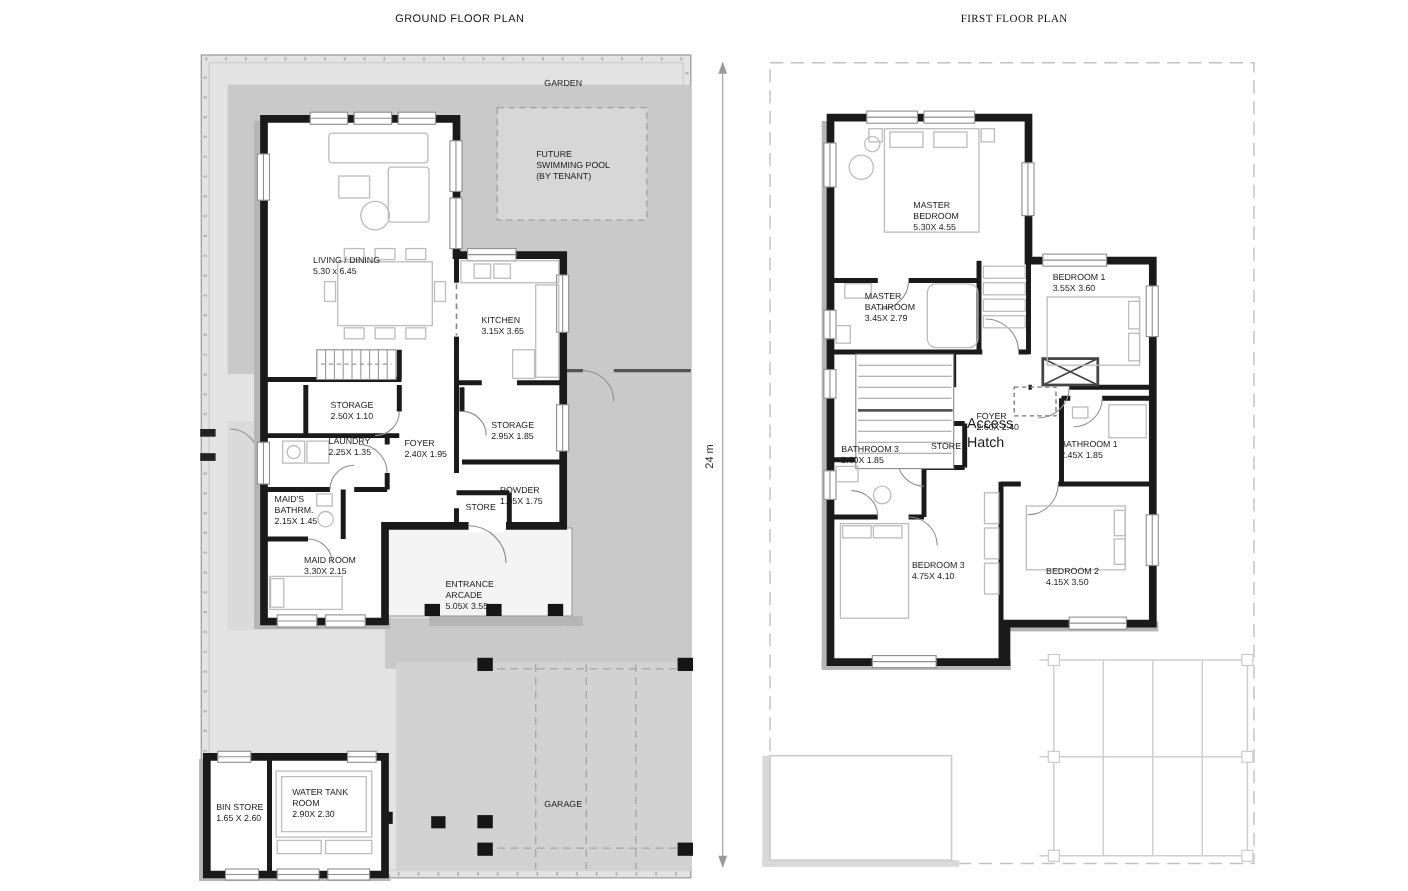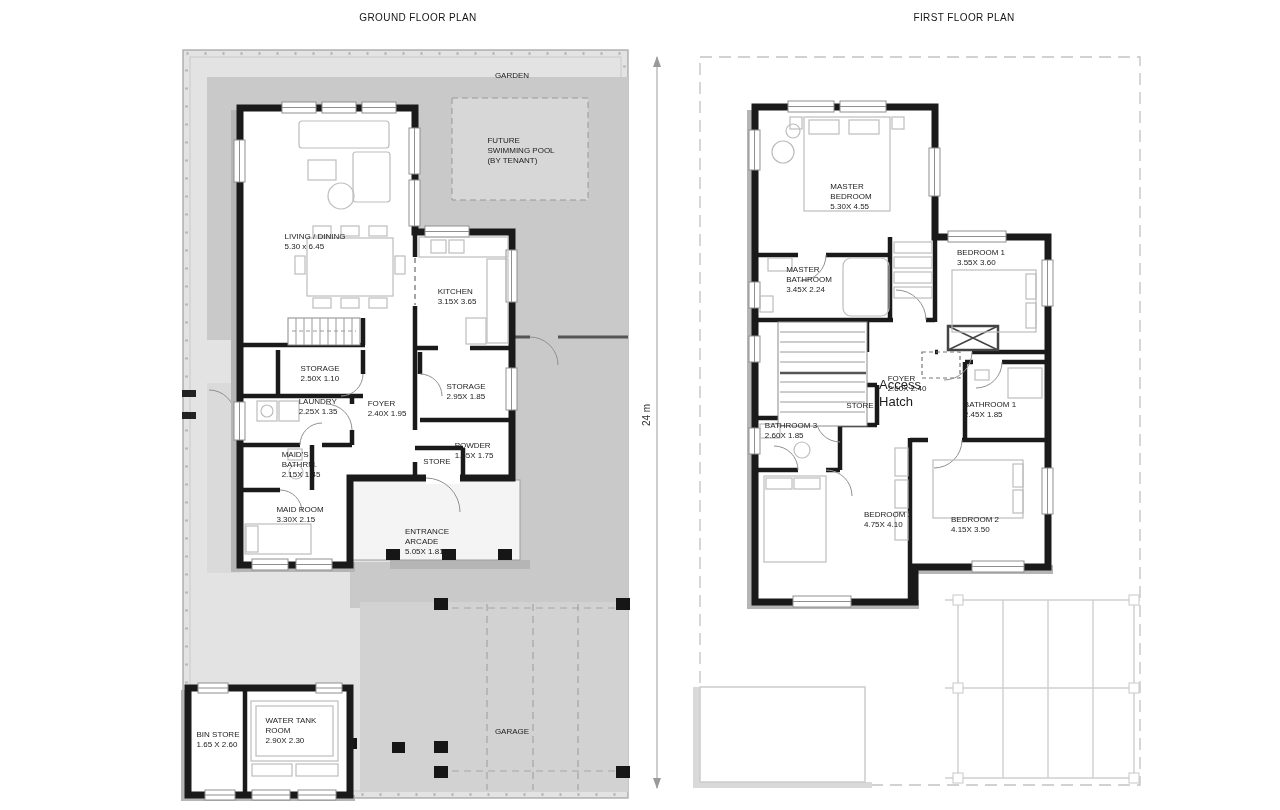--- a/index.html
+++ b/index.html
@@ -291,53 +291,53 @@
       <rect x="760" y="424" width="20" height="14"></rect>
           <circle cx="802" cy="450" r="8"></circle>
       <rect x="895" y="448" width="13" height="28"></rect>
           <rect x="895" y="480" width="13" height="28"></rect>
           <rect x="895" y="512" width="13" height="28"></rect>
     </g>
   </g>
 </svg>
 
 <div class="ptitle" style="left:418px;top:12px;">GROUND FLOOR PLAN</div>
-<div class="ptitle" style="left:964px;top:12px;">FIRST FLOOR PLAN</div>
+<div class="ptitle" style="left:922px;top:12px;font-family:Liberation Serif, serif;">FIRST FLOOR PLAN</div>
 
 <div class="rlabel" style="left:512px;top:76px;"><span>GARDEN</span></div>
 <div class="rlabel" style="left:521px;top:151px;"><span>FUTURE
 SWIMMING POOL
 (BY TENANT)</span></div>
 <div class="rlabel" style="left:315px;top:206px;margin-top:36px;"><span>LIVING / DINING</span><span class="dm">5.30 x 6.45</span></div>
 <div class="rlabel" style="left:457px;top:297px;"><span>KITCHEN</span><span class="dm">3.15X 3.65</span></div>
 <div class="rlabel" style="left:320px;top:374px;"><span>STORAGE</span><span class="dm">2.50X 1.10</span></div>
 <div class="rlabel" style="left:387px;top:409px;"><span>FOYER</span><span class="dm">2.40X 1.95</span></div>
 <div class="rlabel" style="left:466px;top:392px;"><span>STORAGE</span><span class="dm">2.95X 1.85</span></div>
 <div class="rlabel" style="left:318px;top:407px;"><span>LAUNDRY</span><span class="dm">2.25X 1.35</span></div>
-<div class="rlabel" style="left:269px;top:465px;margin-left:32px;"><span>MAID'S
+<div class="rlabel" style="left:269px;top:465px;"><span>MAID'S
 BATHRM.</span><span class="dm">2.15X 1.45</span></div>
 <div class="rlabel" style="left:474px;top:451px;"><span>POWDER</span><span class="dm">1.65X 1.75</span></div>
 <div class="rlabel" style="left:437px;top:462px;"><span>STORE</span></div>
 <div class="rlabel" style="left:300px;top:515px;"><span>MAID ROOM</span><span class="dm">3.30X 2.15</span></div>
 <div class="rlabel" style="left:427px;top:510px;margin-top:32px;"><span>ENTRANCE
-ARCADE</span><span class="dm">5.05X 1.81</span></div>
+ARCADE</span><span class="dm">5.05X 3.55</span></div>
 <div class="rlabel" style="left:512px;top:732px;"><span>GARAGE</span></div>
 <div class="rlabel" style="left:218px;top:740px;"><span>BIN STORE</span><span class="dm">1.65 X 2.60</span></div>
 <div class="rlabel" style="left:291px;top:731px;"><span>WATER TANK
 ROOM</span><span class="dm">2.90X 2.30</span></div>
 
 <div class="rlabel" style="left:851px;top:197px;"><span>MASTER
 BEDROOM</span><span class="dm">5.30X 4.55</span></div>
 <div class="rlabel" style="left:981px;top:258px;"><span>BEDROOM 1</span><span class="dm">3.55X 3.60</span></div>
 <div class="rlabel" style="left:809px;top:280px;"><span>MASTER
-BATHROOM</span><span class="dm">3.45X 2.24</span></div>
+BATHROOM</span><span class="dm">3.45X 2.79</span></div>
 <div class="rlabel" style="left:907px;top:384px;"><span>FOYER</span><span class="dm">2.60X 2.40</span></div>
 <div class="rlabel" style="left:900px;top:394px;font-size:13px;"><span>Access
 Hatch</span></div>
 <div class="rlabel" style="left:860px;top:406px;"><span>STORE</span></div>
 <div class="rlabel" style="left:990px;top:410px;"><span>BATHROOM 1</span><span class="dm">2.45X 1.85</span></div>
-<div class="rlabel" style="left:791px;top:431px;"><span>BATHROOM 3</span><span class="dm">2.60X 1.85</span></div>
-<div class="rlabel" style="left:853px;top:520px;margin-left:35px;"><span>BEDROOM 3</span><span class="dm">4.75X 4.10</span></div>
+<div class="rlabel" style="left:791px;top:414px;"><span>BATHROOM 3</span><span class="dm">2.60X 1.85</span></div>
+<div class="rlabel" style="left:853px;top:520px;"><span>BEDROOM 3</span><span class="dm">4.75X 4.10</span></div>
 <div class="rlabel" style="left:975px;top:525px;"><span>BEDROOM 2</span><span class="dm">4.15X 3.50</span></div>
 
 <div class="dimlabel" style="left:646px;top:415px;">24 m</div>
 
 </div>
 
 </body></html>

